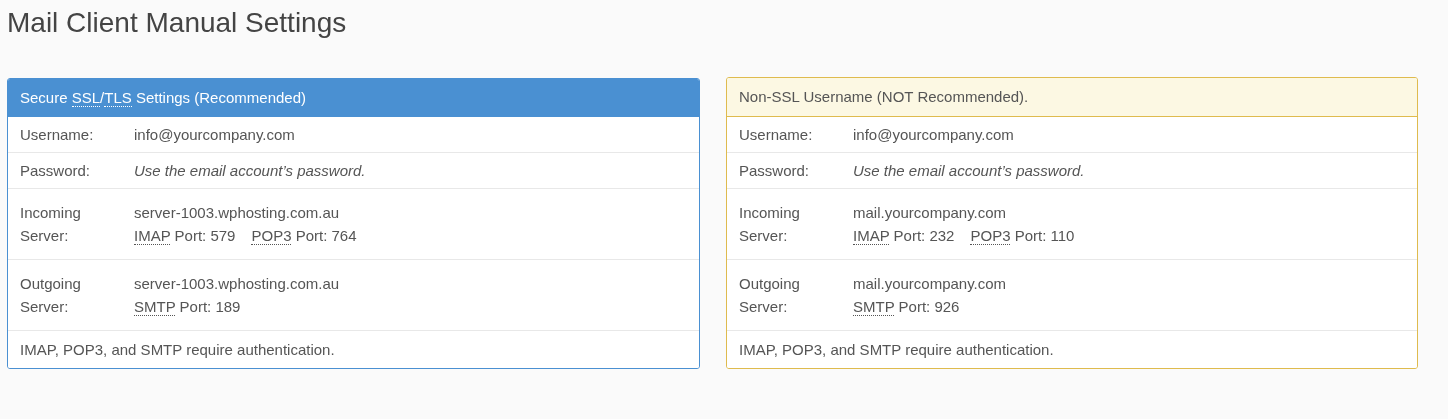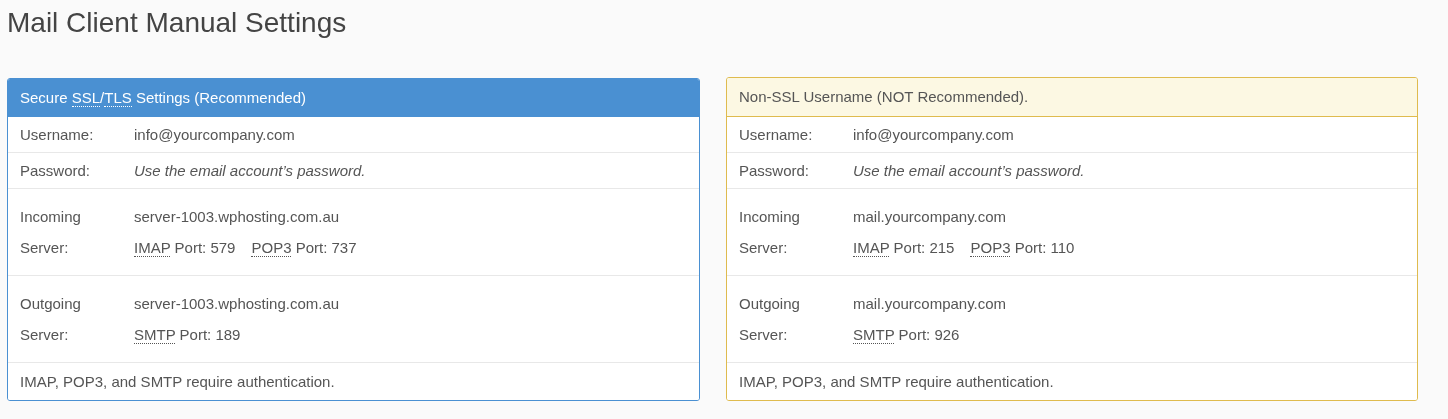--- a/index.html
+++ b/index.html
@@ -35,21 +35,21 @@
     padding:9px 12px;line-height:20px;
   }
   .ssl th.hdr{background:var(--ssl_accent);color:var(--ssl_header_text);}
   .nonssl th.hdr{
     background:var(--nonssl_header_bg);color:var(--text);
     border-bottom:1px solid var(--nonssl_border);
   }
   tbody tr:not(:first-child) td{border-top:1px solid var(--row_divider);}
   td{padding:7px 12px;line-height:21px;vertical-align:middle;background:var(--cell_bg);}
   td.lbl{width:114px;}
-  tr.tall td{padding-top:12px;padding-bottom:12px;line-height:31px;}
+  tr.tall td{padding-top:12px;padding-bottom:12px;line-height:23px;}
   tr.foot td{padding:8px 12px;line-height:21px;}
   em.note{font-style:italic;margin-top:33px;}
   abbr.ab{text-decoration:none;border-bottom:1px dotted currentColor;cursor:help;}
   .pgroup.gap{margin-left:16px;}
 </style>
 </head>
 <body>
 
 <div class="page">
   <h1 class="title">Mail Client Manual Settings</h1>
@@ -69,21 +69,21 @@
             <td>info@yourcompany.com</td>
           </tr>
           <tr>
             <td class="lbl">Password:</td>
             <td><em class="note">Use the email account’s password.</em></td>
           </tr>
           <tr class="tall">
             <td class="lbl">Incoming Server:</td>
             <td>
               <div>server-1003.wphosting.com.au</div>
-              <div><span class="pgroup"><abbr class="ab">IMAP</abbr><span> Port: 579</span></span><span class="pgroup gap"><abbr class="ab">POP3</abbr><span> Port: 737</span></span></div>
+              <div><span class="pgroup"><abbr class="ab">IMAP</abbr><span> Port: 579</span></span><span class="pgroup gap"><abbr class="ab">POP3</abbr><span> Port: 764</span></span></div>
             </td>
           </tr>
           <tr class="tall">
             <td class="lbl">Outgoing Server:</td>
             <td>
               <div>server-1003.wphosting.com.au</div>
               <div><span class="pgroup"><abbr class="ab">SMTP</abbr><span> Port: 189</span></span></div>
             </td>
           </tr>
           <tr class="foot">
@@ -106,21 +106,21 @@
             <td>info@yourcompany.com</td>
           </tr>
           <tr>
             <td class="lbl">Password:</td>
             <td><em class="note">Use the email account’s password.</em></td>
           </tr>
           <tr class="tall">
             <td class="lbl">Incoming Server:</td>
             <td>
               <div>mail.yourcompany.com</div>
-              <div><span class="pgroup"><abbr class="ab">IMAP</abbr><span> Port: 215</span></span><span class="pgroup gap"><abbr class="ab">POP3</abbr><span> Port: 110</span></span></div>
+              <div><span class="pgroup"><abbr class="ab">IMAP</abbr><span> Port: 232</span></span><span class="pgroup gap"><abbr class="ab">POP3</abbr><span> Port: 110</span></span></div>
             </td>
           </tr>
           <tr class="tall">
             <td class="lbl">Outgoing Server:</td>
             <td>
               <div>mail.yourcompany.com</div>
               <div><span class="pgroup"><abbr class="ab">SMTP</abbr><span> Port: 926</span></span></div>
             </td>
           </tr>
           <tr class="foot">

